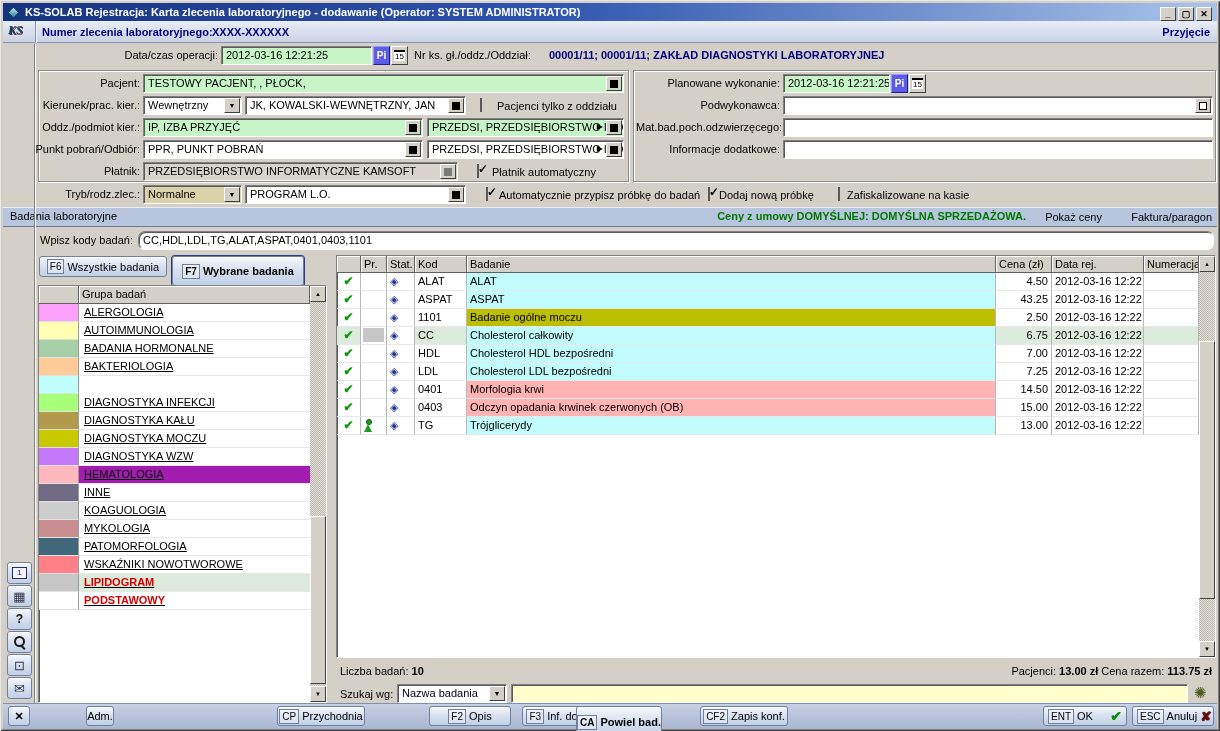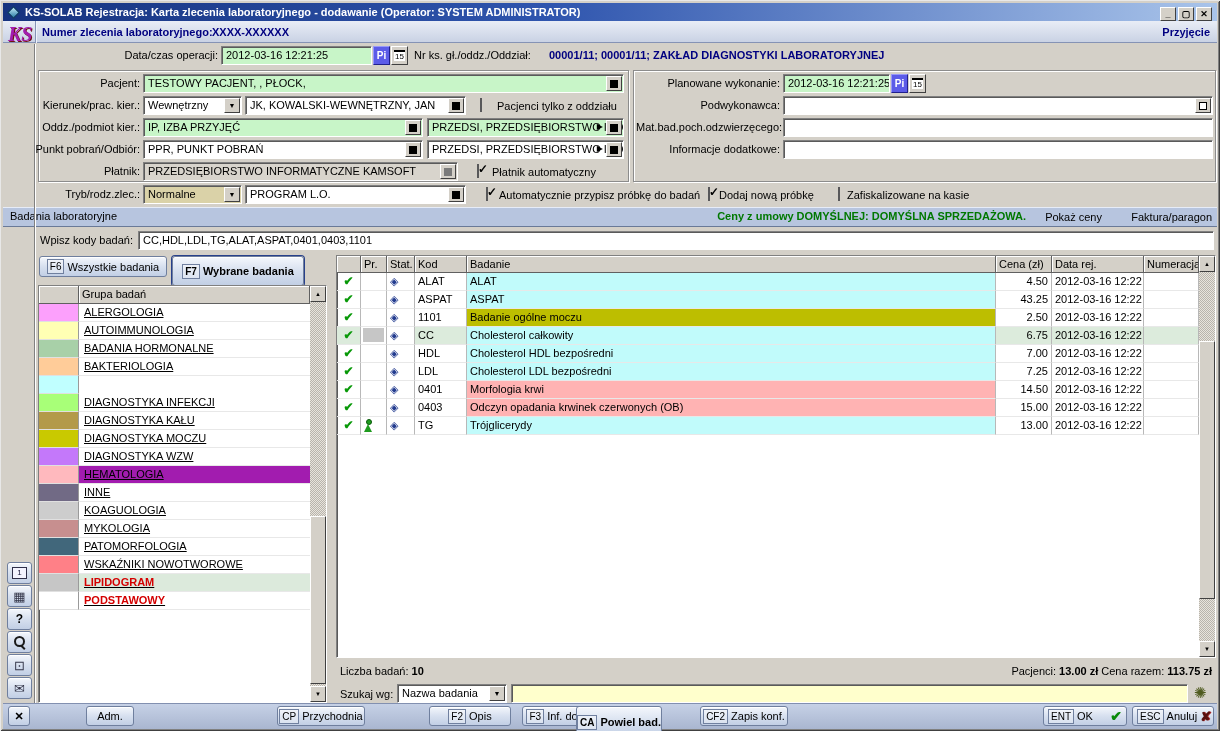--- a/index.html
+++ b/index.html
@@ -16,21 +16,21 @@
     background:linear-gradient(90deg,#16337F 0%,#2F55AE 45%,#A9C4EA 100%);color:#fff;font-weight:bold;padding-left:4px;}
   .tico{width:9px;height:9px;transform:rotate(45deg);background:linear-gradient(135deg,#BFE8F4,#2E7FA8);
     border:1px solid #10405C;margin:0 7px 0 2px;flex:none;}
   .wbtns{position:absolute;right:5px;top:4px;display:flex;gap:2px;}
   .wbtn{width:16px;height:14px;background:#D4D0C8;border:1px solid;border-color:#FFF #404040 #404040 #FFF;
     font-size:9px;font-weight:bold;color:#000;display:flex;align-items:center;justify-content:center;line-height:1;}
   
   .orderbar{left:3px;top:21px;width:1214px;height:22px;background:linear-gradient(180deg,#E9EDF6,#C9D2E4);
     border-bottom:1px solid #8593B5;}
   .logo{left:8px;top:24px;font-family:"Liberation Serif",serif;font-style:italic;font-weight:bold;
-    font-size:20px;color:#a21caf;text-shadow:1px 1px 0 #701010;line-height:1;}
+    font-size:12px;color:#0c4a6e;text-shadow:1px 1px 0 #701010;line-height:1;}
   .vsep{left:35px;top:21px;width:1px;height:22px;background:#8593B5;box-shadow:1px 0 0 #F0F4FA;}
   .etchv{left:34px;top:44px;width:1px;height:659px;background:#808080;box-shadow:1px 0 0 #FFFFFF;}
   
   .field{background:#FFF;border:1px solid;border-color:#808080 #FFF #FFF #808080;
     box-shadow:inset 1px 1px 0 #5A5A5A;padding:2px 4px 0 4px;white-space:nowrap;overflow:hidden;}
   .green{background:#C8F5C8;}
   .gray{background:#D8D4CC;}
   .khaki{background:#DAD2A8;}
   .yellow{background:#FFFFCC;}
   .sqb{position:absolute;right:1px;top:1px;width:16px;height:15px;background:#D4D0C8;
@@ -252,21 +252,21 @@
   <div class="abs labbar"></div>
   <div class="abs lbl" style="left:10px;top:210px;">Badania laboratoryjne</div>
   <div class="abs greentxt" style="right:194px;top:210px;">Ceny z umowy DOMYŚLNEJ: DOMYŚLNA SPRZEDAŻOWA.</div>
   
   <div class="abs lbl" style="right:118px;top:211px;">Pokaż ceny</div>
   
   <div class="abs lbl" style="right:8px;top:211px;">Faktura/paragon</div>
 
   
   <div class="abs lbl" style="left:40px;top:234px;">Wpisz kody badań:</div>
-  <div class="abs field" style="left:138px;top:231px;width:1076px;height:19px;">CC,HDL,LDL,TG,ALAT,ASPAT,0401,0403,1101</div>
+  <div class="abs field" style="left:138px;top:231px;width:1076px;height:19px;border-radius:7px;">CC,HDL,LDL,TG,ALAT,ASPAT,0401,0403,1101</div>
 
   
   <div class="abs bbtn" style="left:39px;top:256px;width:128px;height:21px;">
     <span class="kbd">F6</span>
     <span>Wszystkie badania</span>
   </div>
   <div class="abs bbtn default" style="left:172px;top:256px;width:132px;height:30px;">
     <span class="kbd">F7</span>
     <span>Wybrane badania</span>
   </div>
@@ -534,21 +534,21 @@
     </div>
 
   <div class="abs etchv"></div>
 
   
   <div class="abs" style="left:3px;top:703px;width:1214px;height:26px;background:linear-gradient(180deg,#C6D1E6,#A9B6D0);border-top:1px solid #8290B0;"></div>
   <div class="abs bbtn" style="left:8px;top:706px;width:22px;height:20px;">
       <span class="icn" style="font-weight:bold;">✕</span>
     </div>
 
-  <div class="abs bbtn" style="left:86px;top:706px;width:48px;height:20px;">
+  <div class="abs bbtn" style="left:86px;top:706px;width:28px;height:20px;">
 
     <span>Adm.</span>
   </div>
   <div class="abs bbtn" style="left:277px;top:706px;width:88px;height:20px;">
     <span class="kbd">CP</span>
     <span>Przychodnia</span>
   </div>
   <div class="abs bbtn" style="left:429px;top:706px;width:82px;height:20px;">
     <span class="kbd">F2</span>
     <span>Opis</span>

